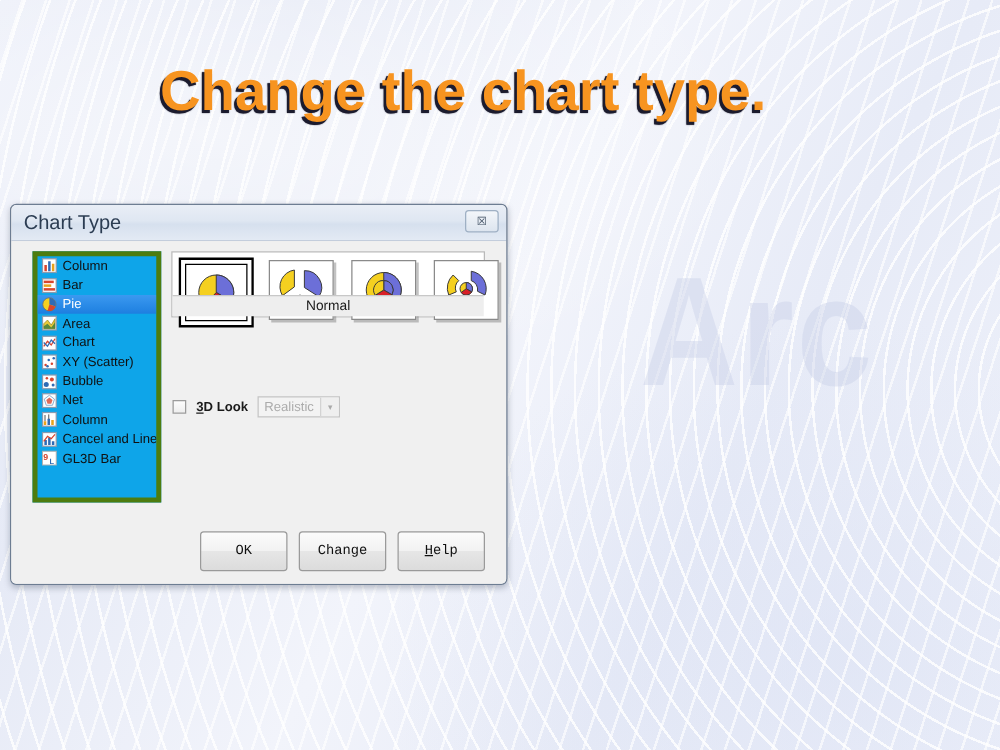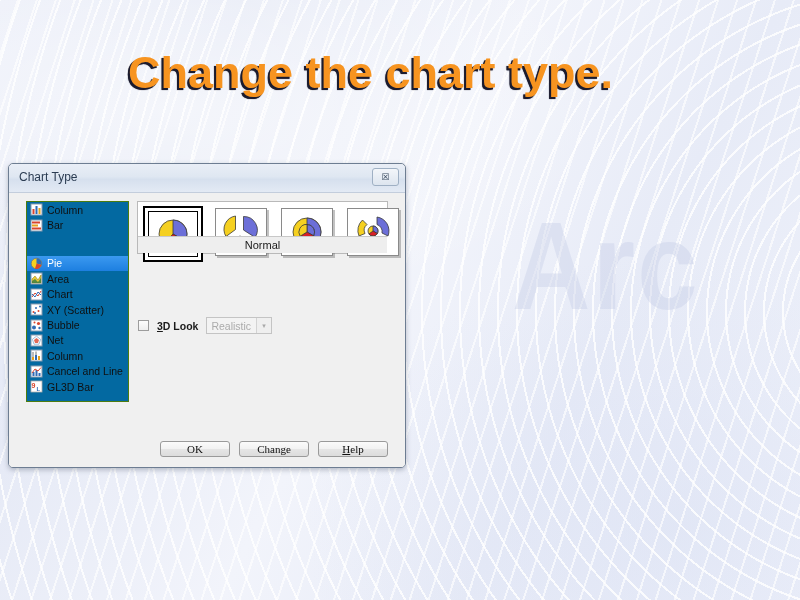--- a/index.html
+++ b/index.html
@@ -106,21 +106,21 @@
     height: 28px;
     background: linear-gradient(to bottom, #e9eef6 0%, #dfe7f2 45%, #d6e0ee 55%, #e3eaf4 100%);
     border-bottom: 1px solid #c3cddc;
     border-top-left-radius: 4px;
     border-top-right-radius: 4px;
   }
   .dlg-title-text {
     position: absolute;
     left: 10px;
     top: 6px;
-    font-size: 12px;
+    font-size: 16px;
     color: #2b3c52;
     font-family: "Liberation Sans", sans-serif;
   }
   .dlg-close {
     position: absolute;
     right: 6px;
     top: 4px;
     width: 25px;
     height: 16px;
     border: 1px solid #9fb0c4;
@@ -140,40 +140,39 @@
     background: #f0f0f0;
   }
 
   
   #type-list {
     position: absolute;
     left: 17px;
     top: 8px;
     width: 103px;
     height: 201px;
-    background: #0369a1;
-    border: 1px solid #4d7c0f;
+    background: #0ea5e9;
+    border: 4px solid #4d7c0f;
     box-sizing: border-box;
     overflow: hidden;
     cursor: default;
   }
   .list-item {
     display: flex;
     align-items: center;
     height: 15.4px;
     padding-left: 3px;
     font-size: 10.5px;
     color: #101010;
     white-space: nowrap;
     font-family: "Liberation Sans", sans-serif;
   }
   .list-item.selected {
     background: linear-gradient(to bottom, #3b99f0 0%, #1d7fe0 100%);
     color: #ffffff;
-    margin-top: 23px;
   }
   .list-item .li-icon {
     width: 13px;
     height: 13px;
     margin-right: 4px;
     flex: 0 0 13px;
     position: relative;
   }
   .li-icon svg { display: block; }
 
@@ -291,30 +290,30 @@
   
   #button-row {
     position: absolute;
     right: 17px;
     bottom: 12px;
     display: flex;
     gap: 9px;
   }
   .dlg-button {
     width: 70px;
-    height: 16px;
+    height: 32px;
     border: 1px solid #9a9a9a;
     border-radius: 3px;
     background: linear-gradient(to bottom, #fbfbfb 0%, #f2f2f2 48%, #e6e6e6 50%, #dcdcdc 100%);
     font-size: 11px;
     color: #101010;
     display: flex;
     align-items: center;
     justify-content: center;
-    font-family: Liberation Serif, serif;
+    font-family: Liberation Mono, monospace;
     cursor: pointer;
     box-sizing: border-box;
   }
   .dlg-button u { text-decoration: underline; }
 </style>
 </head>
 <body>
 
 <div id="slide">
 

